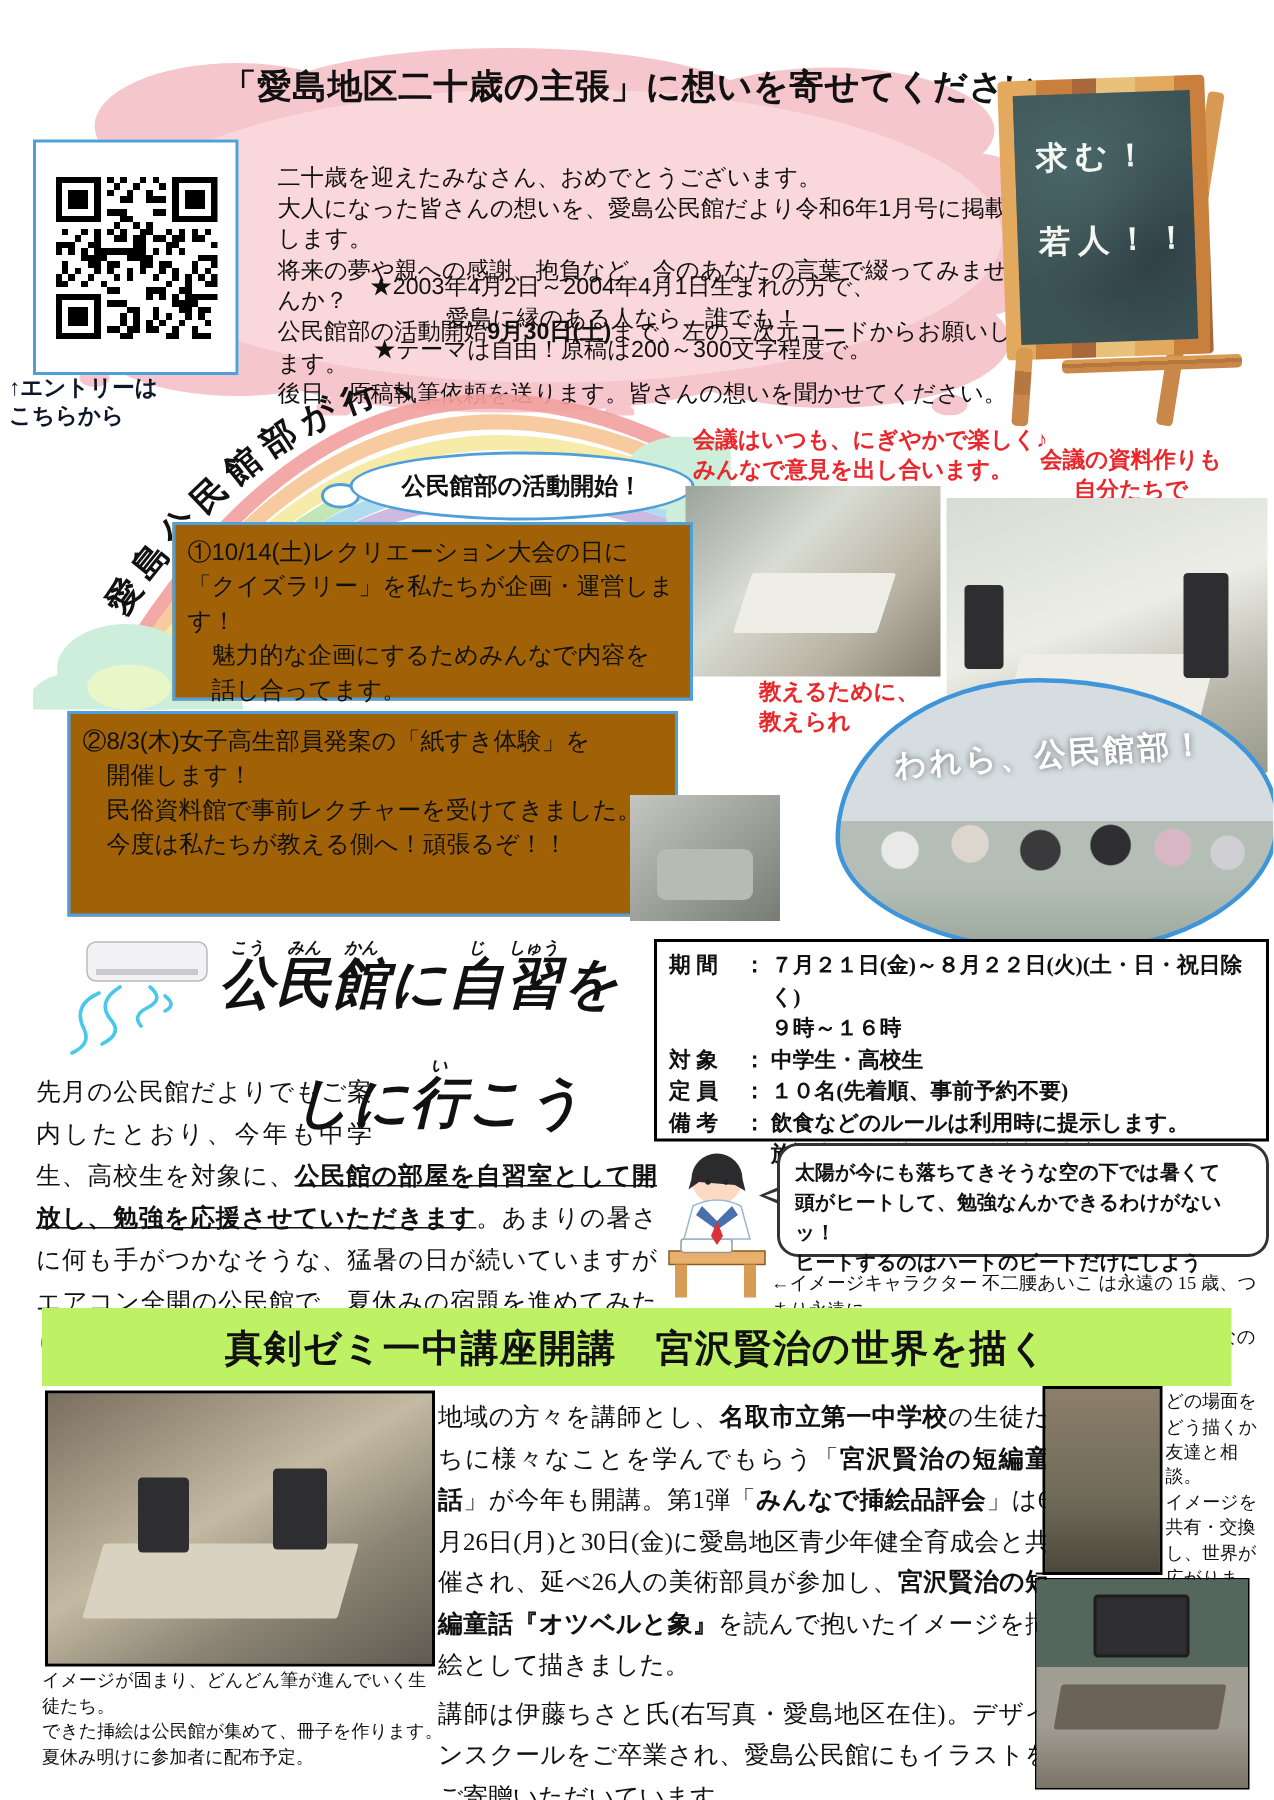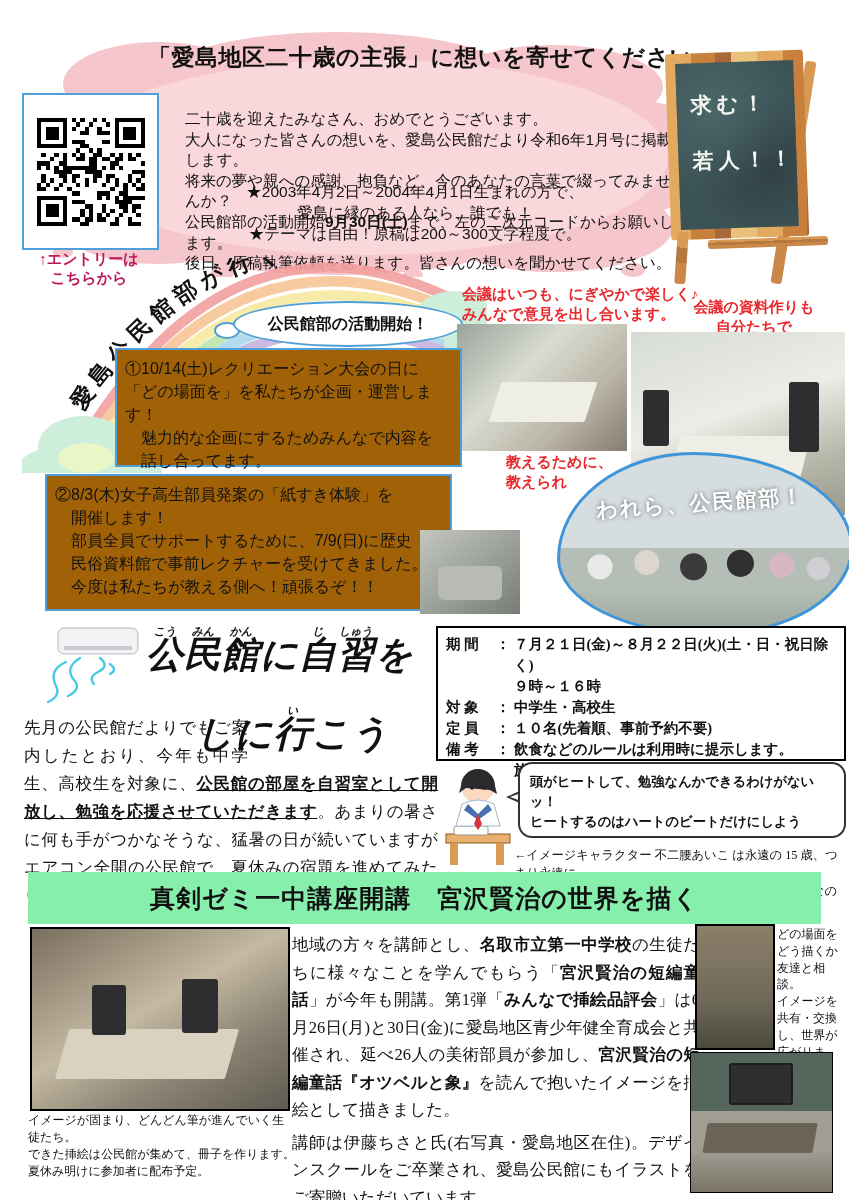--- a/index.html
+++ b/index.html
@@ -7,21 +7,21 @@
         font-family:"Liberation Sans",sans-serif;color:#111;}
   .abs{position:absolute;}
 
   
   .recruit-title{left:148px;top:42px;font-size:23px;font-weight:bold;letter-spacing:.5px;}
   .recruit-body{left:185px;top:80px;width:500px;font-size:15.5px;line-height:20.6px;margin-top:29px;}
   .recruit-stars{left:150px;top:181px;width:530px;text-align:center;font-size:15.5px;line-height:21px;}
   .bold{font-weight:bold;}
   .qr-box{left:22px;top:93px;width:133px;height:153px;background:#fff;border:2px solid #4fa0d8;
           display:flex;align-items:center;justify-content:center;}
-  .qr-caption{left:6px;top:249px;width:166px;text-align:center;color:#be185d;font-weight:bold;
+  .qr-caption{left:6px;top:249px;width:166px;text-align:left;color:#0f172a;font-weight:bold;
               font-size:15px;line-height:19px;}
 
   
   .bb-frame{left:668px;top:52px;width:138px;height:186px;transform:rotate(-2deg);
     background:repeating-linear-gradient(92deg,#e3aa5f 0 26px,#c9803c 26px 50px,#a8683a 50px 66px,#e8c27a 66px 92px);
     padding:10px;box-sizing:border-box;border-radius:3px;}
   .bb-face{width:100%;height:100%;
     background:radial-gradient(circle at 30% 28%,#4a6668 0,rgba(0,0,0,0) 60%),
                radial-gradient(circle at 72% 62%,#2f3f44 0,rgba(0,0,0,0) 55%),#3c5356;
     color:#f4f6f1;font-weight:bold;font-size:21px;letter-spacing:5px;padding:28px 0 0 14px;box-sizing:border-box;}
@@ -84,21 +84,21 @@
   .speech-bubble{left:518px;top:762px;width:328px;height:76px;border:2px solid #333;border-radius:14px;
     background:#fff;font-weight:bold;font-size:13.3px;line-height:20px;padding:8px 10px;box-sizing:border-box;}
   .sb-tail{left:506px;top:790px;width:0;height:0;border-top:7px solid transparent;border-bottom:7px solid transparent;
     border-right:16px solid #333;}
   .sb-tail2{left:510px;top:792px;width:0;height:0;border-top:5px solid transparent;border-bottom:5px solid transparent;
     border-right:14px solid #fff;}
   .char-note{left:514px;top:846px;width:334px;font-family:"Liberation Serif",serif;font-size:12.3px;line-height:18px;}
   .char-note .l2{text-align:center;}
 
   
-  .sem-header{left:28px;top:872px;width:793px;height:52px;background:#86efac;
+  .sem-header{left:28px;top:872px;width:793px;height:52px;background:#bef264;
     display:flex;align-items:center;justify-content:center;font-weight:bold;font-size:25px;letter-spacing:1px;}
   .photo-art{left:30px;top:927px;width:256px;height:180px;border:2px solid #000;
     background:linear-gradient(150deg,#7a6f5e,#c4b9a2 45%,#8c8575 70%,#5f5b51);}
   .photo-discuss{left:695px;top:924px;width:76px;height:122px;border:2px solid #000;
     background:linear-gradient(180deg,#8c7f6b,#6f6a58 60%,#4c483c);}
   .photo-lecturer{left:690px;top:1052px;width:141px;height:139px;border:1px solid #000;
     background:linear-gradient(180deg,#55675c 0 42%,#a09d92 42% 70%,#7b7468);}
   .cap-small{font-family:Liberation Serif, serif;font-size:12px;line-height:17px;}
   .cap-left{left:28px;top:1112px;width:268px;}
   .cap-right{left:777px;top:926px;width:72px;line-height:16.8px;}
@@ -396,35 +396,34 @@
     <div class="ph-table" style="left:38px;top:58px;width:96px;height:40px;transform:skewX(-18deg);"></div>
   </div>
   <div class="abs photo photo-poster">
     <div class="ph-table" style="left:44px;top:104px;width:130px;height:46px;transform:skewX(-14deg);"></div>
     <div class="ph-dark" style="left:12px;top:58px;width:26px;height:56px;"></div>
     <div class="ph-dark" style="left:158px;top:50px;width:30px;height:70px;"></div>
   </div>
 
   <div class="abs act-box box1">
     <div>①10/14(土)レクリエーション大会の日に</div>
-    <div>「どの場面を」を私たちが企画・運営します！</div>
+    <div>「クイズラリー」を私たちが企画・運営します！</div>
     <div>　魅力的な企画にするためみんなで内容を</div>
     <div>　話し合ってます。</div>
     <div>　楽しみに待っていてくださいね♪</div>
   </div>
 
   <div class="abs red-cap cap-taught">
     <div>教えるために、</div>
     <div>教えられ</div>
   </div>
 
   <div class="abs act-box box2">
     <div>②8/3(木)女子高生部員発案の「紙すき体験」を</div>
     <div>　開催します！</div>
-    <div>　部員全員でサポートするために、7/9(日)に歴史</div>
     <div>　民俗資料館で事前レクチャーを受けてきました。</div>
     <div>　今度は私たちが教える側へ！頑張るぞ！！</div>
   </div>
 
   <div class="abs photo photo-paper">
     <div class="ph-table" style="left:18px;top:36px;width:64px;height:34px;background:#b7bbb4;border-radius:6px;"></div>
   </div>
 
   <div class="abs cloud-photo">
     <div class="ppl"></div>
@@ -496,20 +495,21 @@
     <circle cx="34" cy="28" r="1.8" fill="#222"></circle>
     <circle cx="46" cy="28" r="1.8" fill="#222"></circle>
     <path d="M 24 44 q 16 -8 32 0 l 6 22 l -44 0 z" fill="#ffffff" stroke="#9db6cf"></path>
     <path d="M 30 44 l 10 10 l 10 -10 l 4 6 l -14 10 l -14 -10 z" fill="#4a6fae"></path>
     <path d="M 40 54 l -4 10 l 4 6 l 4 -6 z" fill="#d8333a"></path>
   </svg>
 
   <div class="abs sb-tail"></div>
   <div class="abs sb-tail2"></div>
   <div class="abs speech-bubble">
+    <div>太陽が今にも落ちてきそうな空の下では暑くて</div>
     <div>頭がヒートして、勉強なんかできるわけがないッ！</div>
     <div>ヒートするのはハートのビートだけにしよう</div>
   </div>
   <div class="abs char-note">
     <div>←イメージキャラクター 不二腰あいこ は永遠の 15 歳、つまり永遠に</div>
     <div class="l2">宿題に悩まされる宿命　ただ静かに暮らしたいだけなのに…</div>
   </div>
 
   <div class="abs sem-header">
     <span>真剣ゼミ一中講座開講　宮沢賢治の世界を描く</span>

